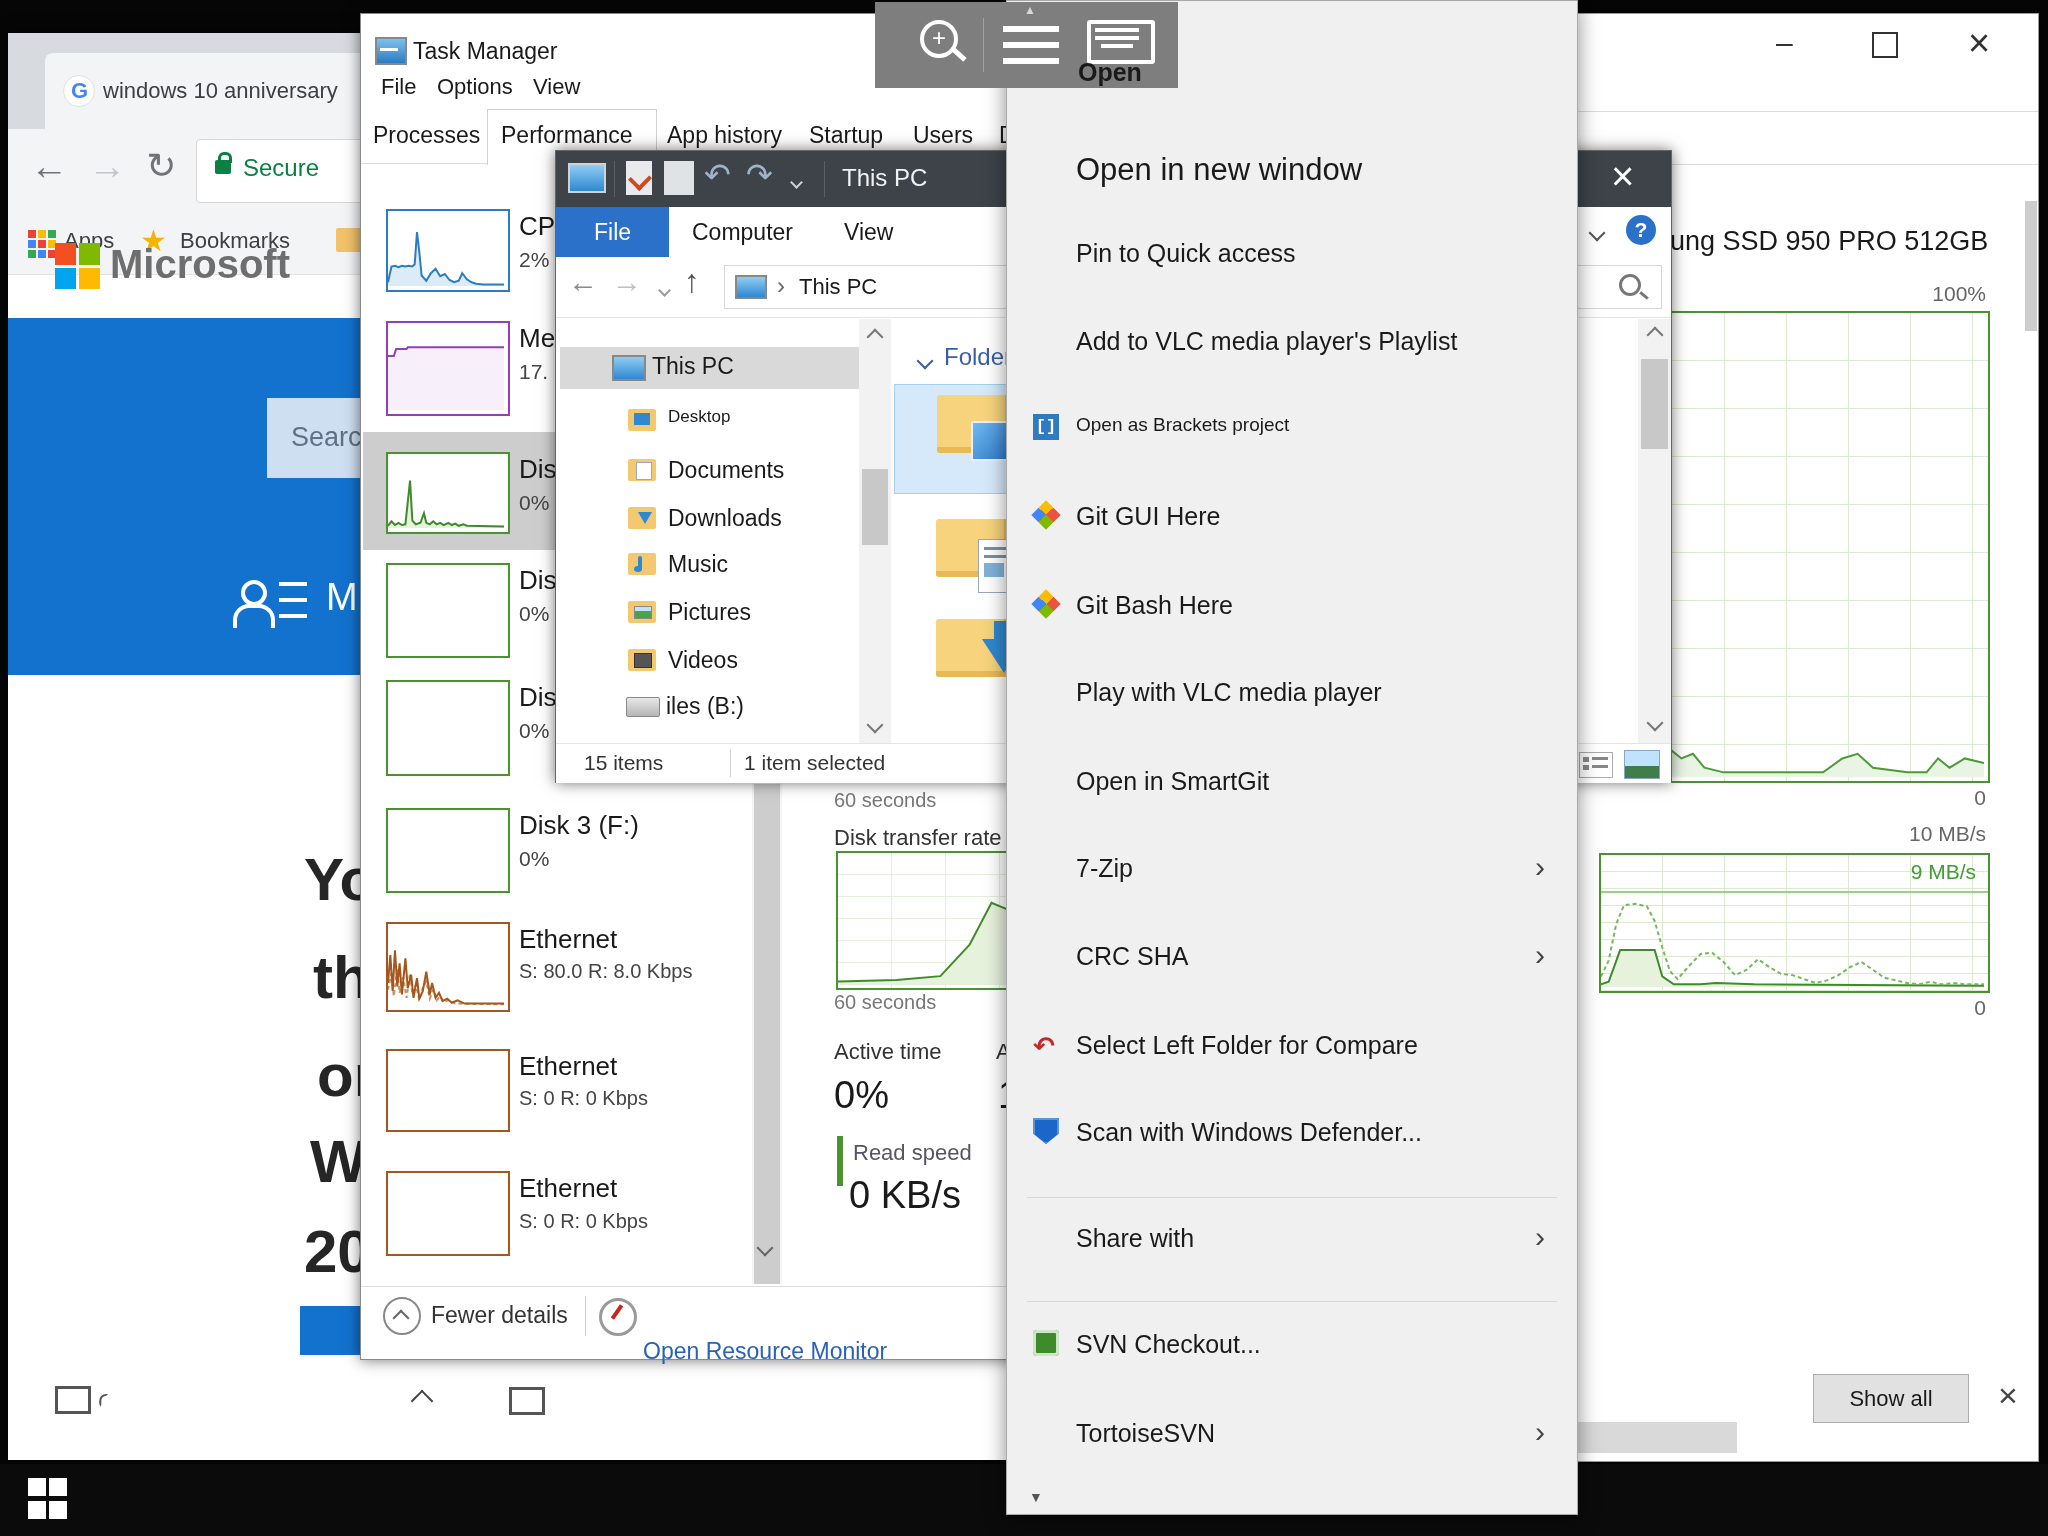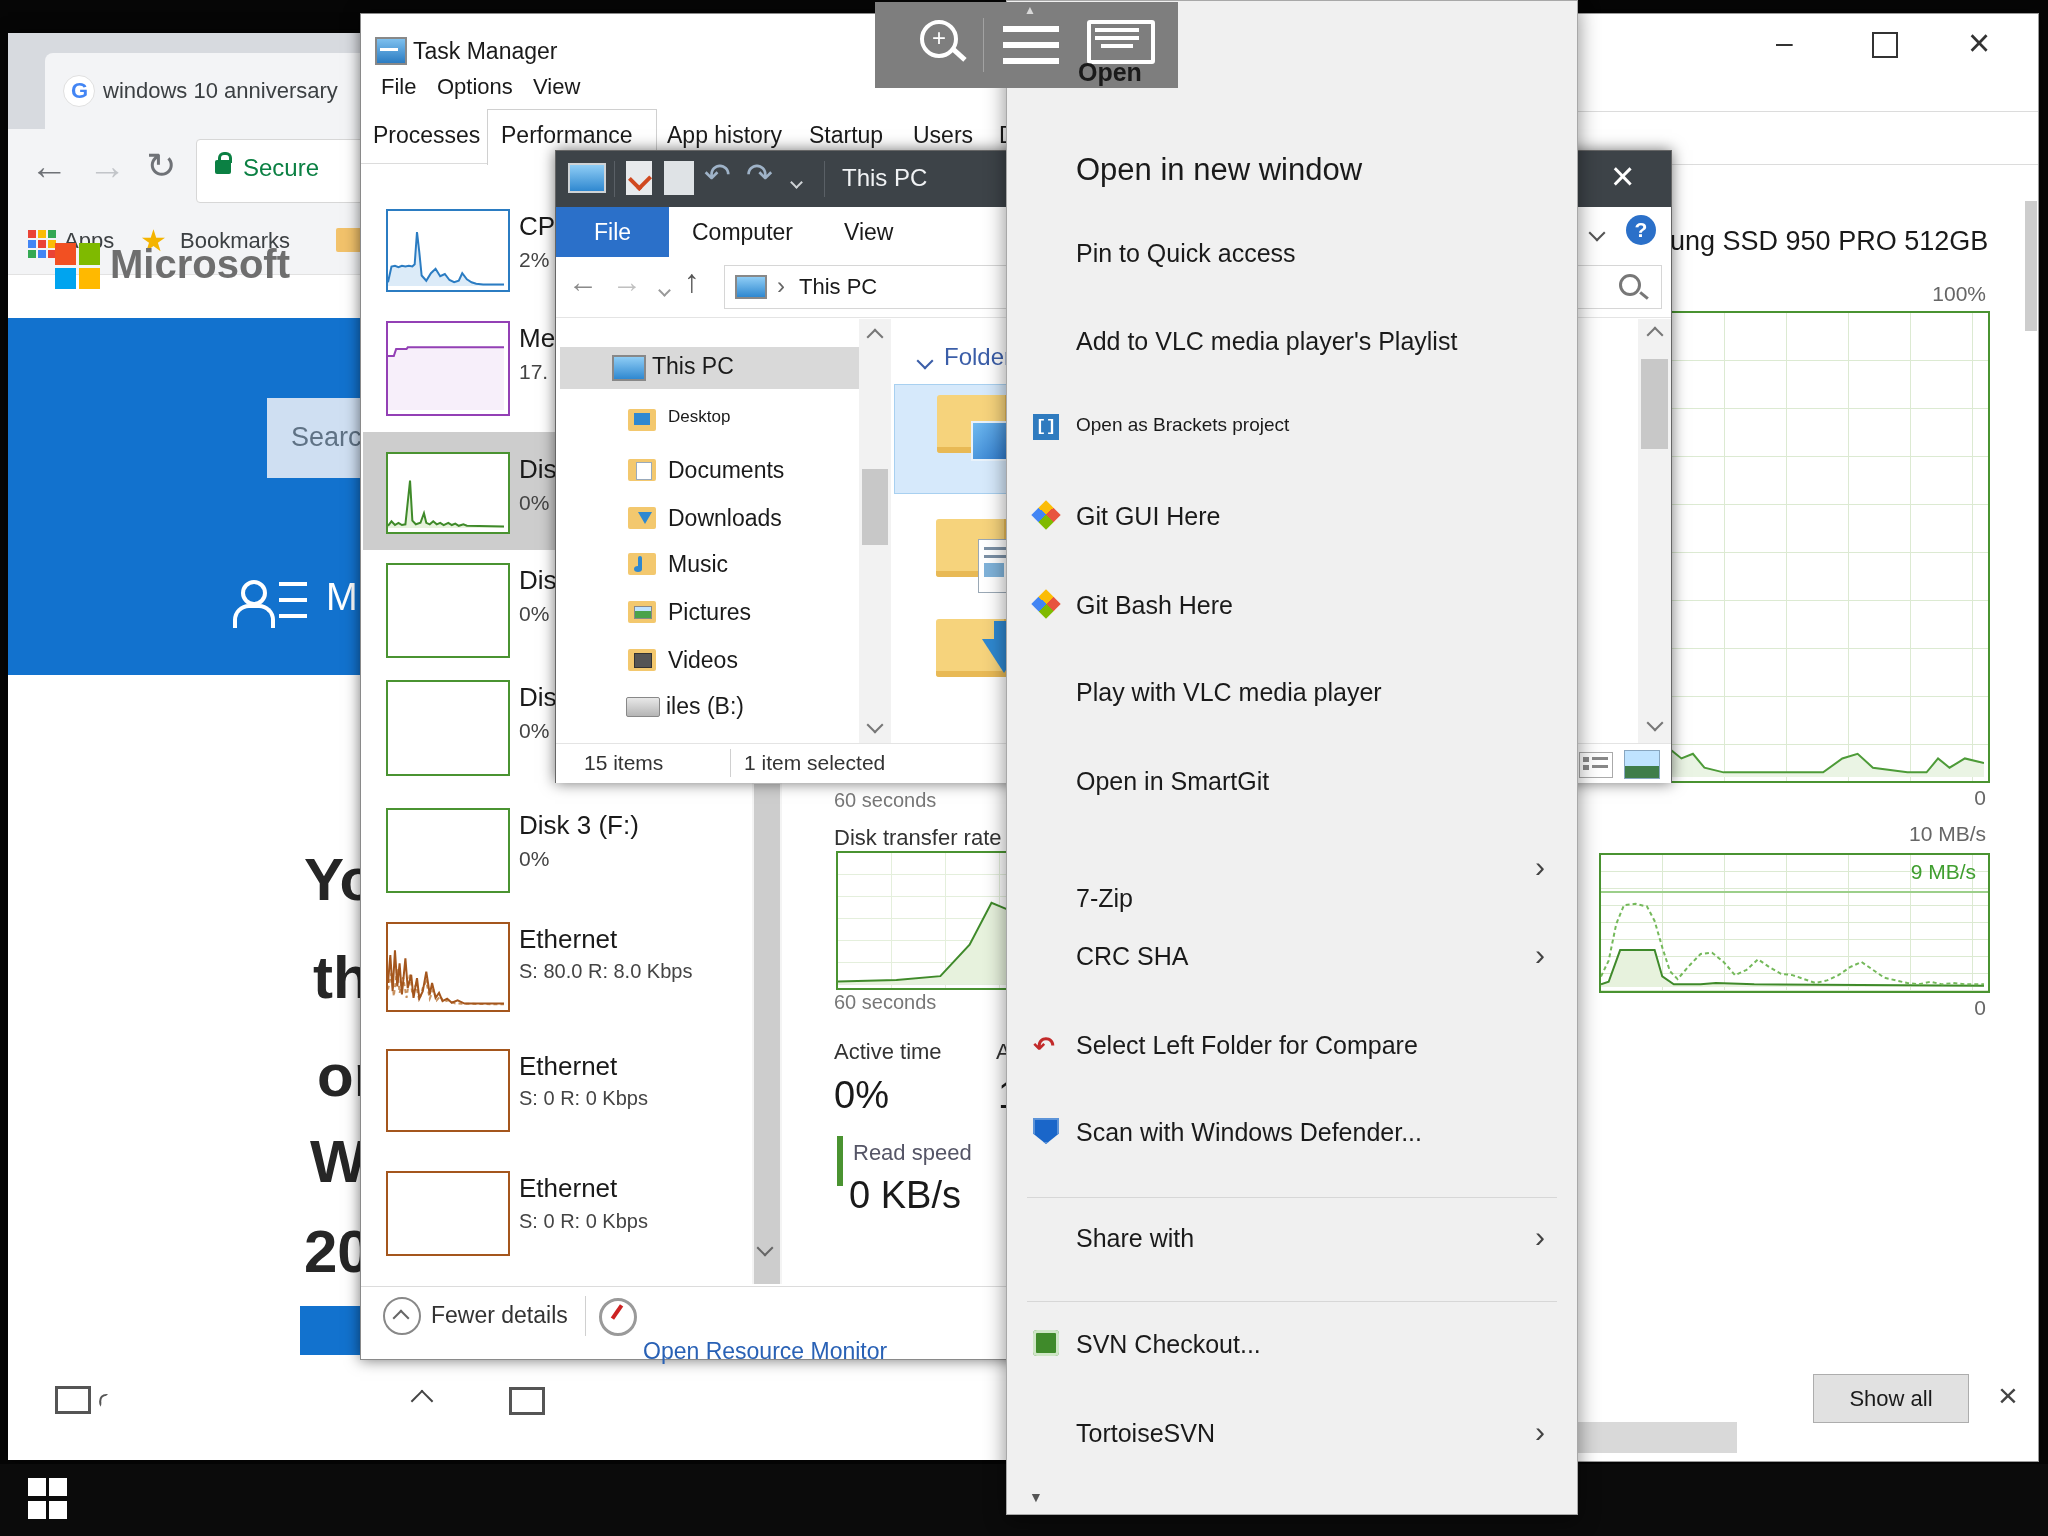--- a/index.html
+++ b/index.html
@@ -429,21 +429,21 @@
     <span class="mi-label tx" style="left:69px;top:16px;font-size:25px;color:#1a1a1a;">Play with VLC media player</span>
     <span class="mi-sub tx" style="left:528px;top:12px;font-size:30px;color:#444;"></span>
   </div>
       <div class="abs menu-item" style="left: 0px; width: 570px; height: 62px; top: 750px;">
     <span class="mi-icon abs" style="left:26px;top:16px;width:26px;height:26px;"></span>
     <span class="mi-label tx" style="left:69px;top:16px;font-size:25px;color:#1a1a1a;">Open in SmartGit</span>
     <span class="mi-sub tx" style="left:528px;top:12px;font-size:30px;color:#444;"></span>
   </div>
       <div class="abs menu-item" style="left: 0px; width: 570px; height: 62px; top: 837px;">
     <span class="mi-icon abs" style="left:26px;top:16px;width:26px;height:26px;"></span>
-    <span class="mi-label tx" style="left:69px;top:16px;font-size:25px;color:#1a1a1a;margin-top:30px;">7-Zip</span>
+    <span class="mi-label tx" style="left:69px;top:16px;font-size:25px;color:#1a1a1a;">7-Zip</span>
     <span class="mi-sub tx" style="left:528px;top:12px;font-size:30px;color:#444;">›</span>
   </div>
       <div class="abs menu-item" style="left: 0px; width: 570px; height: 62px; top: 925px;">
     <span class="mi-icon abs" style="left:26px;top:16px;width:26px;height:26px;"></span>
     <span class="mi-label tx" style="left:69px;top:16px;font-size:25px;color:#1a1a1a;">CRC SHA</span>
     <span class="mi-sub tx" style="left:528px;top:12px;font-size:30px;color:#444;">›</span>
   </div>
       <div class="abs menu-item" style="left: 0px; width: 570px; height: 62px; top: 1014px;">
     <span class="mi-icon abs" style="left: 26px; top: 16px; width: 26px; height: 26px; color: rgb(194, 42, 42); font: bold 26px &quot;DejaVu Sans&quot;, sans-serif;">↶</span>
     <span class="mi-label tx" style="left:69px;top:16px;font-size:25px;color:#1a1a1a;">Select Left Folder for Compare</span>

